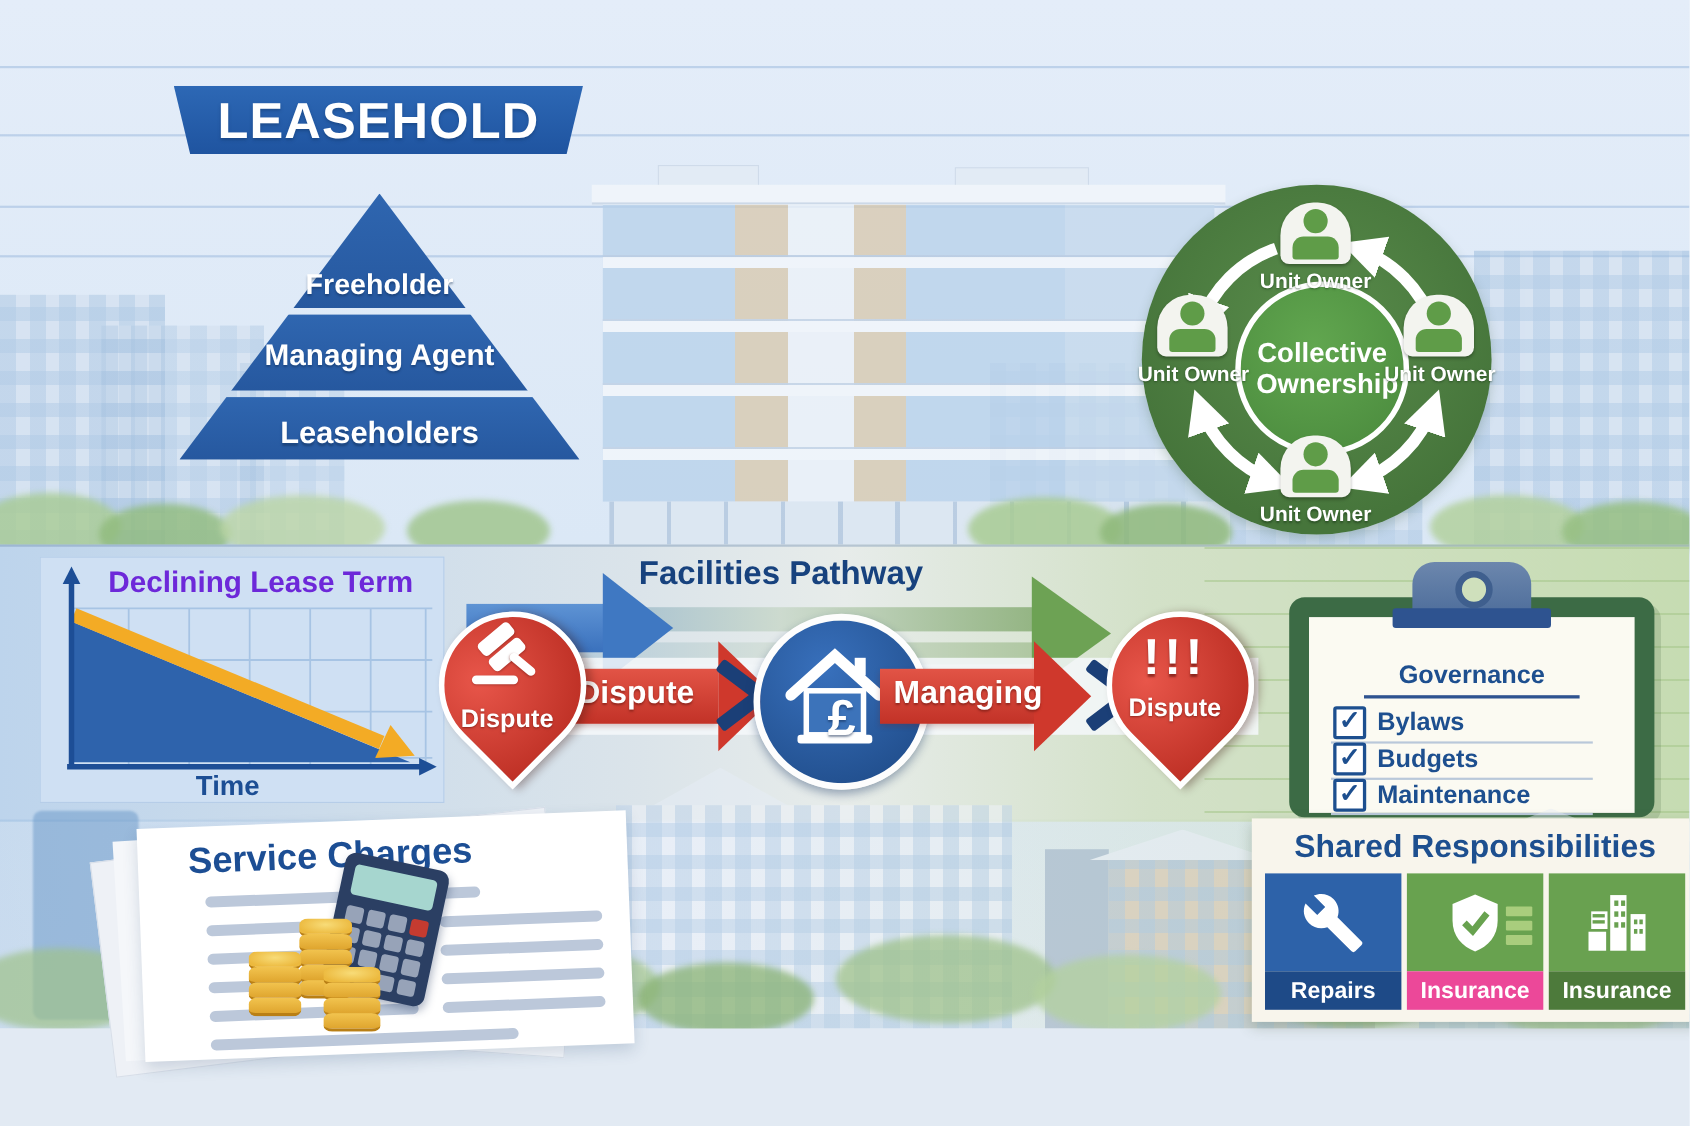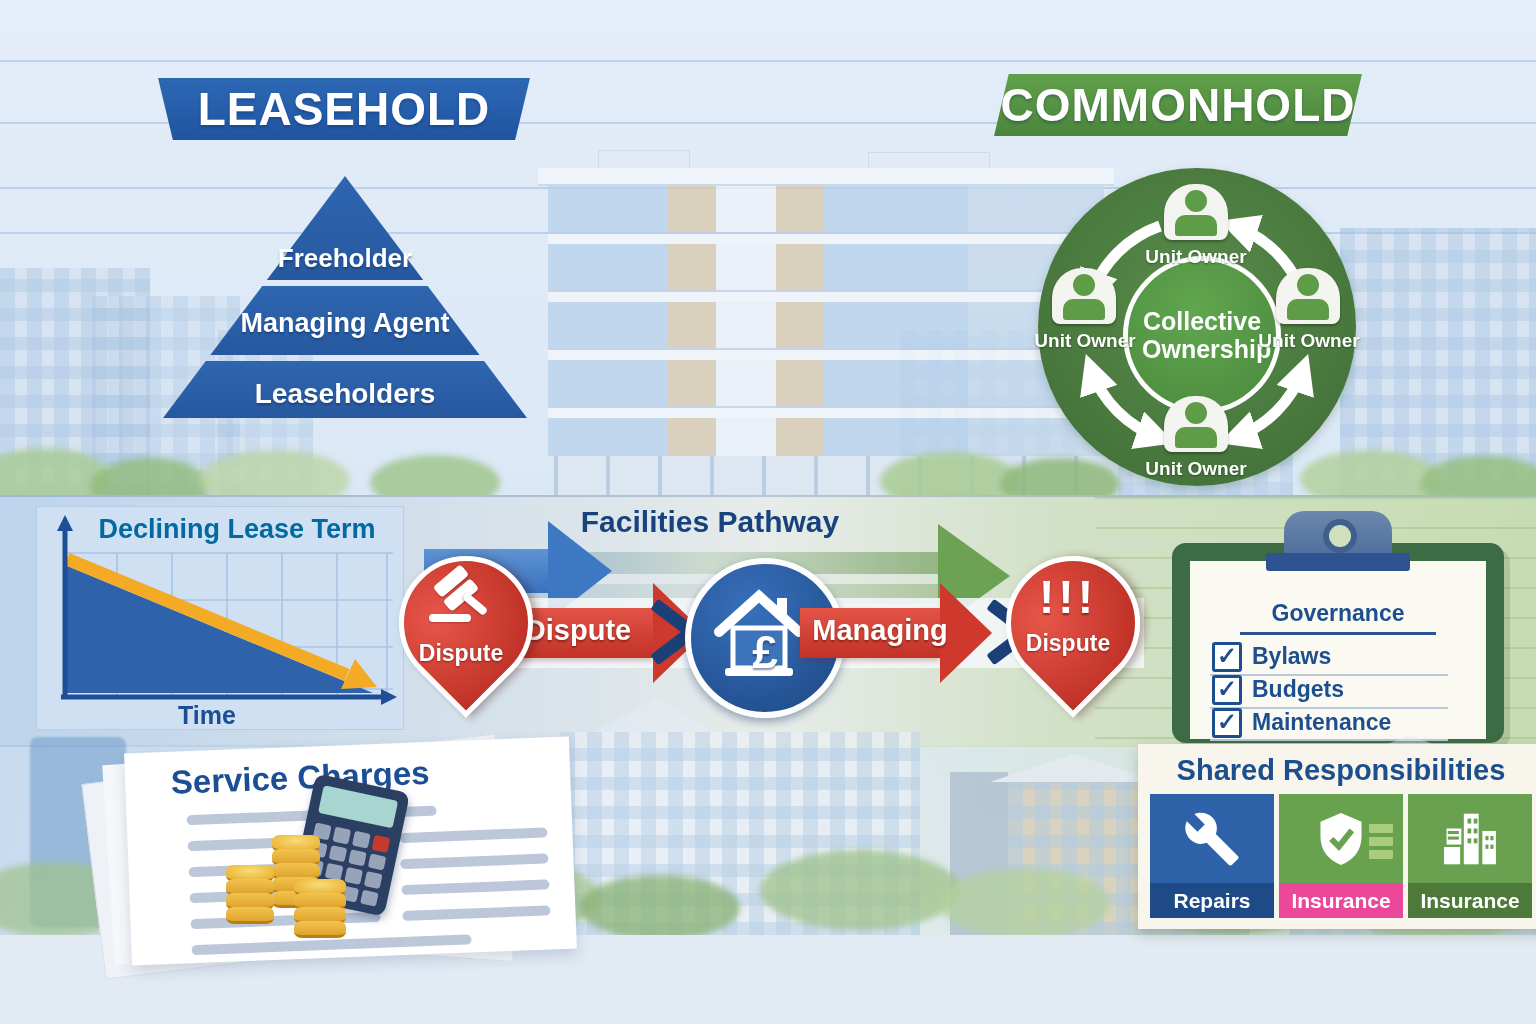--- a/index.html
+++ b/index.html
@@ -63,21 +63,21 @@
 
   
   .mid-band{position:absolute;left:0;top:495px;width:1536px;height:250px;
     border-top:2px solid rgba(110,140,175,.4);
     background:linear-gradient(90deg,#bdd4ec 0%,#dbe4ea 38%,#e7ecea 50%,#d3e1c8 68%,#c6dcb2 100%);}
   .siding{position:absolute;left:1095px;top:497px;width:441px;height:248px;
     background:repeating-linear-gradient(180deg, rgba(165,198,138,.55) 0 2px, transparent 2px 30px);}
 
   .chart-panel{position:absolute;left:36px;top:506px;width:366px;height:222px;
     background:#cfe0f3;border:1px solid #b6cde8;}
-  .chart-title{color:#0369a1;font-weight:700;font-size:27px;}
+  .chart-title{color:#6d28d9;font-weight:700;font-size:27px;}
   .time-label{color:#1c4e94;font-weight:700;font-size:25px;}
 
   .tp-title{color:#17427e;font-weight:700;font-size:30px;}
 
   .tri{position:absolute;width:0;height:0;}
   .white-stripe{position:absolute;left:418px;top:598px;width:726px;height:70px;background:rgba(244,247,249,.88);}
 
   .red-shaft{position:absolute;height:50px;top:608px;background:linear-gradient(180deg,#e25446,#c23227);
     box-shadow:0 3px 5px rgba(120,30,20,.25);}
   .arrow-label{position:absolute;top:614px;color:#fff;font-weight:700;font-size:29px;
@@ -200,23 +200,20 @@
 
   <div class="pyramid">
     <div class="pyr-seg" style="top:0;height:104px"></div>
     <div class="pyr-seg" style="top:110px;height:69px"></div>
     <div class="pyr-seg" style="top:185px;height:57px"></div>
   </div>
   <div class="pyr-label" style="left:163px;top:243px;font-size:26px">Freeholder</div>
   <div class="pyr-label" style="left:163px;top:308px;font-size:27px">Managing Agent</div>
   <div class="pyr-label" style="left:163px;top:378px;font-size:28px">Leaseholders</div>
 
-  <div class="abs ctr banner banner-green" style="left:994px;top:74px;width:368px;height:62px">
-    <span>COMMONHOLD</span>
-  </div>
 
   <div class="ccl">
     <div class="ccl-outer"></div>
     <svg width="316" height="316" viewBox="0 0 316 316" style="position:absolute;left:1px;top:1px">
       <defs>
         <marker id="wh" viewBox="0 0 10 10" refX="6" refY="5" markerWidth="3.6" markerHeight="3.6" orient="auto-start-reverse">
           <path d="M0 0 L10 5 L0 10 z" fill="#ffffff"></path>
         </marker>
       </defs>
       <path d="M121 57 A112 112 0 0 0 52 126" stroke="#fff" stroke-width="11" fill="none" marker-end="url(#wh)"></path>

